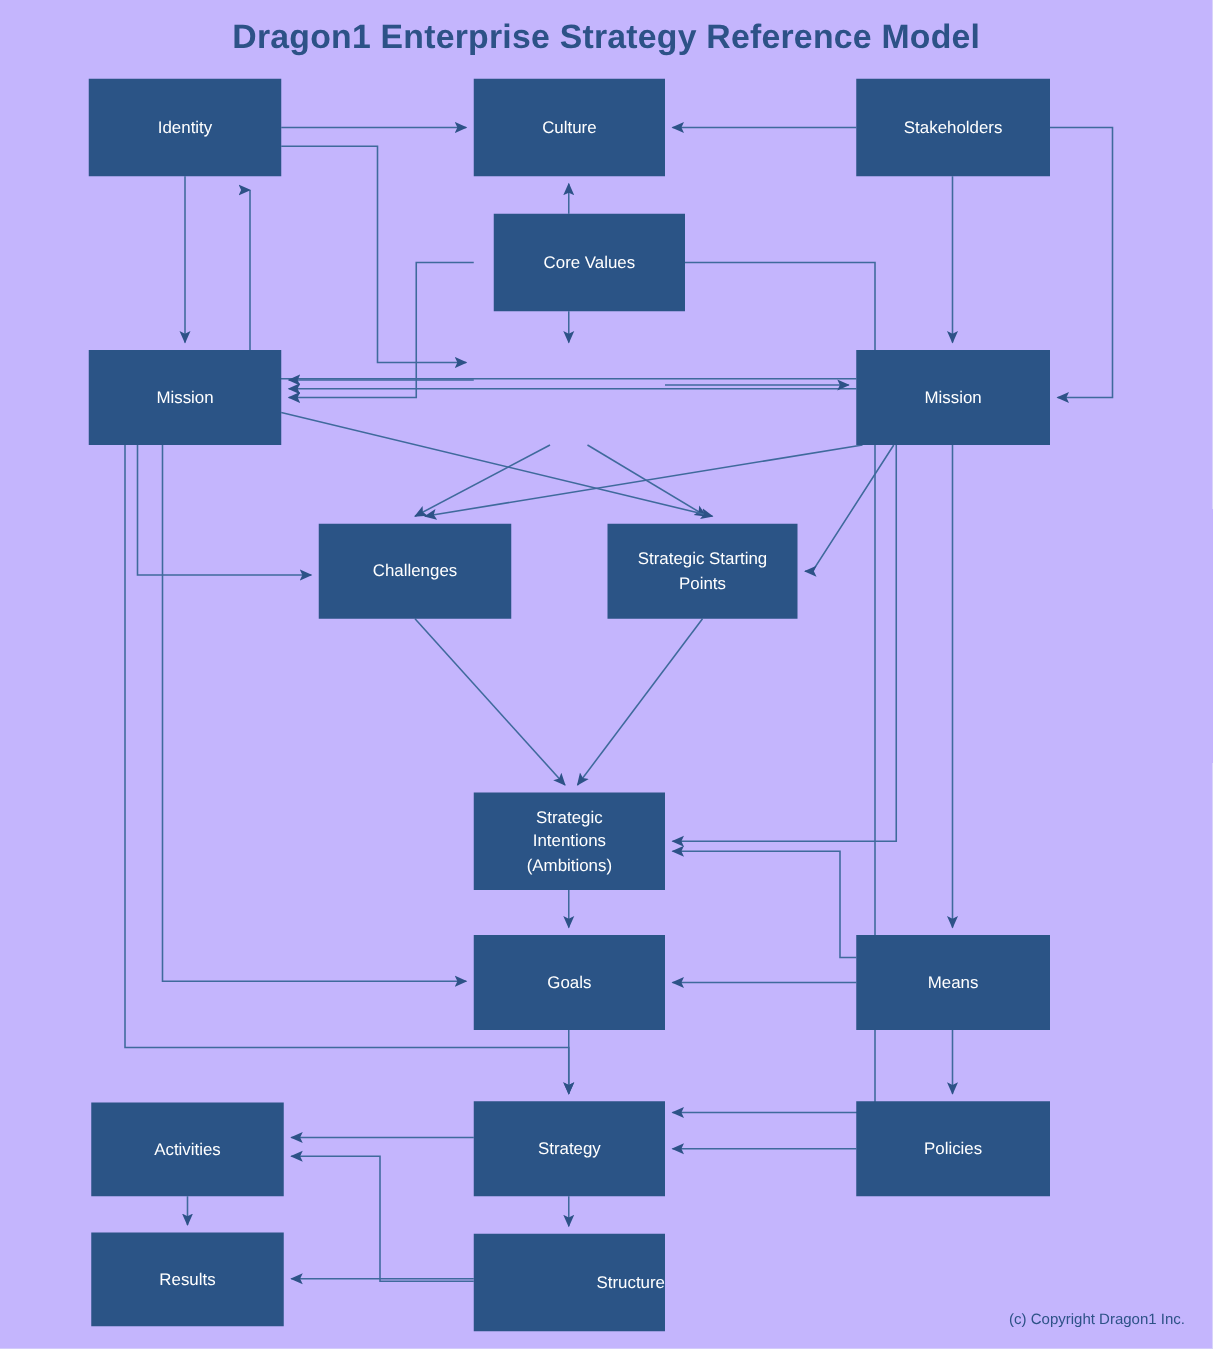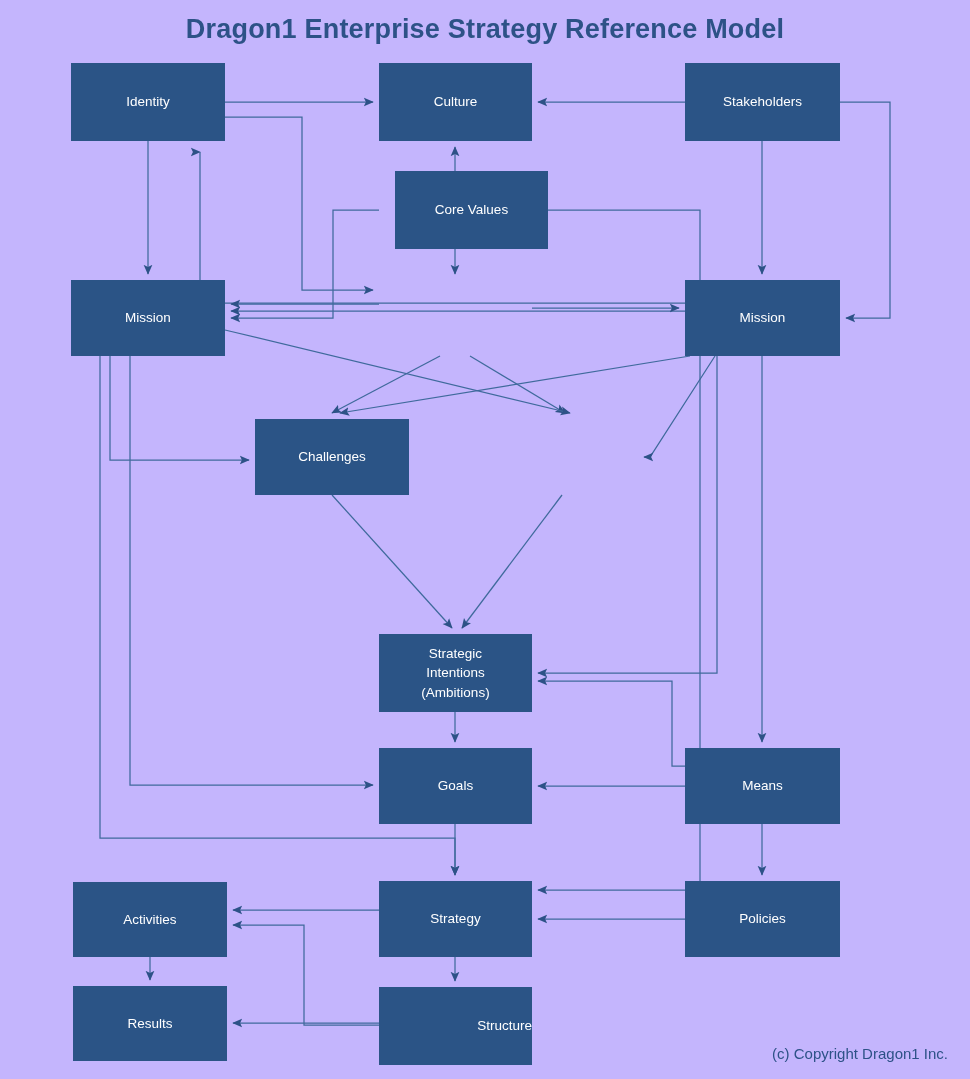--- a/index.html
+++ b/index.html
@@ -46,21 +46,21 @@
     box-sizing: border-box;
     z-index: 5;
   }
   .node span { display: block; pointer-events: none; }
   #copyright {
     position: absolute;
     right: 22px;
     bottom: 14px;
     text-align: right;
     color: #2d5287;
-    font-size: 15px;
+    font-size: 12px;
     line-height: 1.55;
     z-index: 6;
   }
 </style>
 </head>
 <body>
 
 <div id="canvas">
 
   <div id="title">Dragon1 Enterprise Strategy Reference Model</div>
@@ -166,20 +166,23 @@
   </div>
   <div class="node" style="left:71px;top:280px;width:154px;height:76px;">
     <span>Mission</span>
   </div>
   <div class="node" style="left:685px;top:280px;width:155px;height:76px;">
     <span>Mission</span>
   </div>
   <div class="node" style="left:255px;top:419px;width:154px;height:76px;">
     <span>Challenges</span>
   </div>
+  <div class="node" style="left:486px;top:419px;width:152px;height:76px;">
+    <span>Strategic Starting<br>Points</span>
+  </div>
   <div class="node" style="left:379px;top:634px;width:153px;height:78px;">
     <span>Strategic<br>Intentions<br>(Ambitions)</span>
   </div>
   <div class="node" style="left:379px;top:748px;width:153px;height:76px;">
     <span>Goals</span>
   </div>
   <div class="node" style="left:685px;top:748px;width:155px;height:76px;">
     <span>Means</span>
   </div>
   <div class="node" style="left:73px;top:882px;width:154px;height:75px;">

